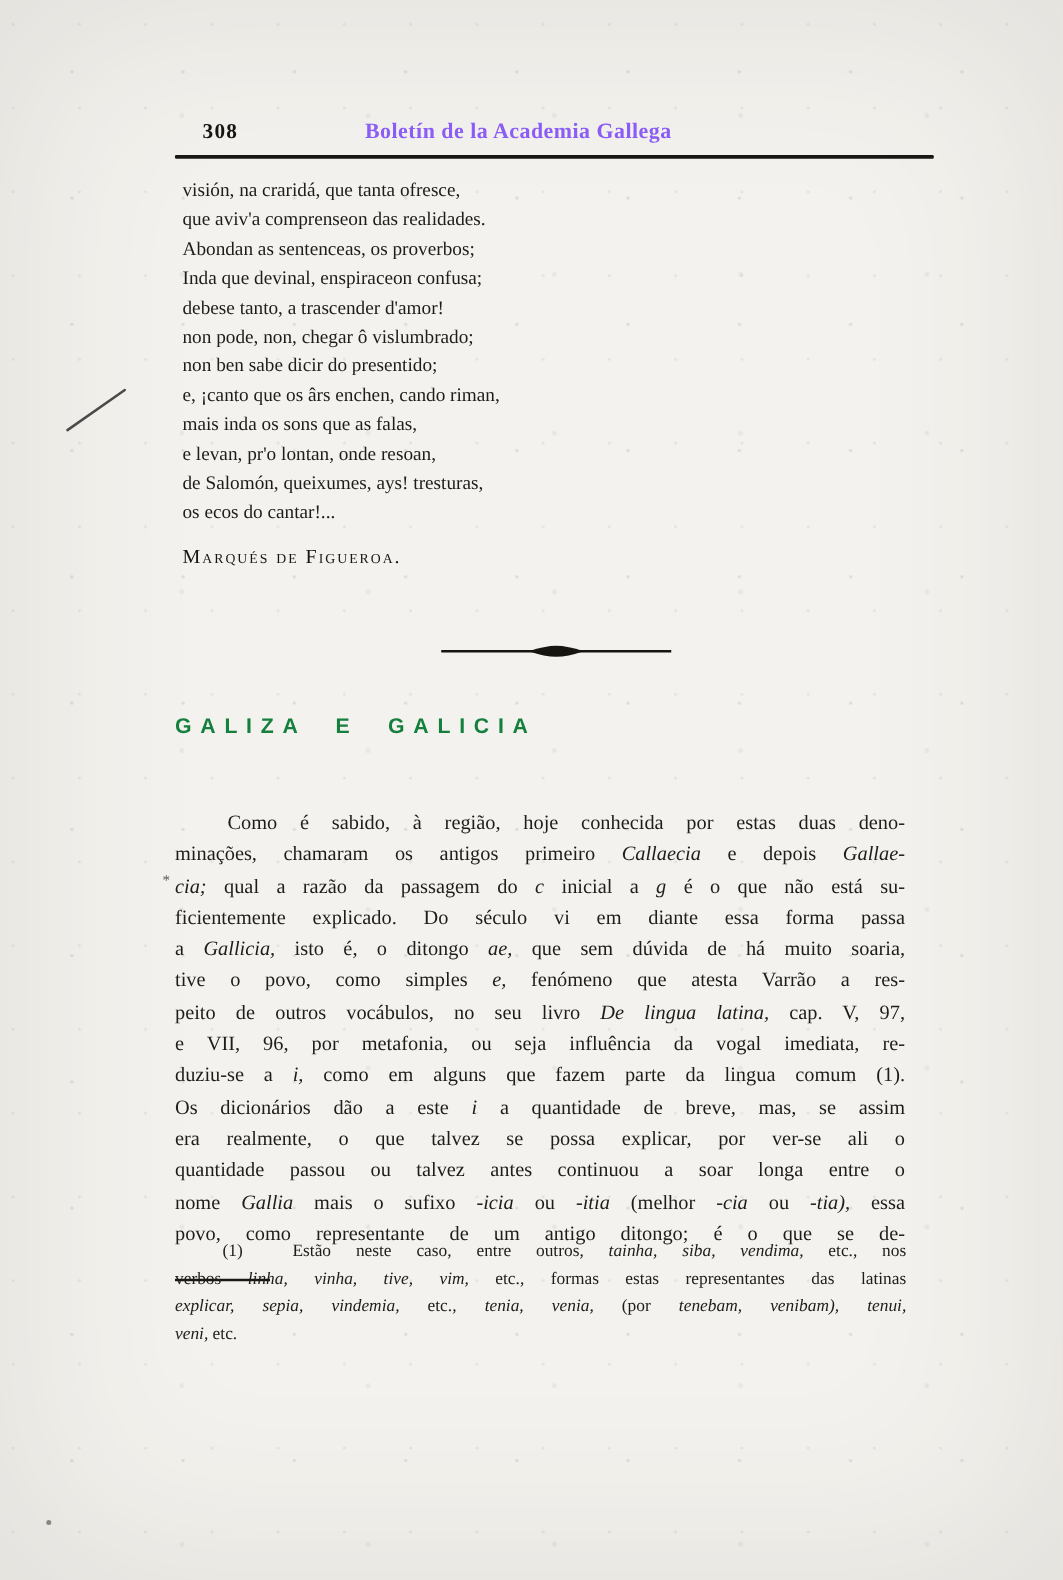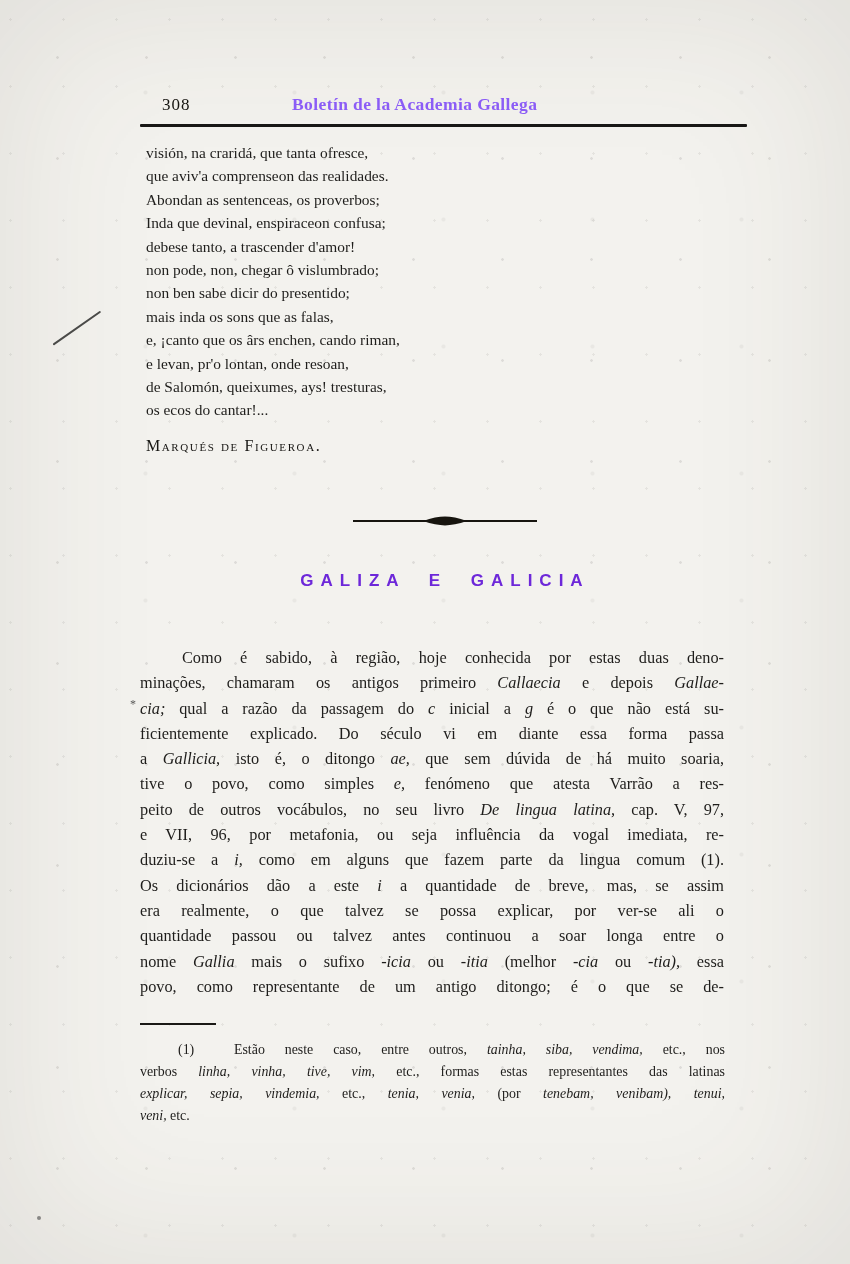--- a/index.html
+++ b/index.html
@@ -14,44 +14,44 @@
   .page::before{
     content:""; position:absolute; inset:0; pointer-events:none;
     background-image:
       radial-gradient(circle, rgba(35,30,25,0.10) 1px, transparent 1.6px),
       radial-gradient(circle, rgba(35,30,25,0.07) 1px, transparent 1.4px),
       radial-gradient(circle, rgba(35,30,25,0.05) 1.6px, transparent 2.4px);
     background-size: 89px 101px, 53px 67px, 149px 127px;
     background-position: 13px 7px, 37px 53px, 71px 29px;
   }
   .header { position:absolute; top:94px; left:140px; width:608px; height:28px; }
-  .pagenum { position:absolute; left:22px; top:1px; font-size:17px; font-weight:normal; letter-spacing:1px; color:#161511; }
+  .pagenum { position:absolute; left:22px; top:1px; font-size:17px; font-weight:bold; letter-spacing:1px; color:#161511; }
   .runtitle { position:absolute; left:152px; top:0; font-size:17.5px; font-weight:bold; letter-spacing:0.4px; color:#8b5cf6; }
   .header-rule { position:absolute; top:124px; left:140px; width:607px; height:2.6px; background:#181715; border-radius:1px; }
 
   .poem { position:absolute; top:141px; left:146px; width:500px; font-size:15.4px; }
   .poem-line { line-height:23.4px; white-space:nowrap; }
   .signature { margin-top:15px; text-align:left; font-variant:small-caps; letter-spacing:1.6px; font-size:16px; color:#171613; }
 
   .divider { position:absolute; top:515px; left:353px; width:184px; height:12px; }
   .divider-line { position:absolute; left:0; right:0; top:5px; height:2px; background:#17150f; }
   .divider-lens { position:absolute; left:50%; top:1px; transform:translateX(-50%); }
 
   .title {
-    position:absolute; top:571px; left:140px; width:610px; text-align:center;
+    position:absolute; top:571px; left:140px; width:610px; text-align:left;
     font-family:"Liberation Sans","DejaVu Sans",sans-serif;
-    font-size:17px; font-weight:700; letter-spacing:7px; word-spacing:12px; color:#6d28d9;
+    font-size:17px; font-weight:700; letter-spacing:7px; word-spacing:12px; color:#15803d;
   }
 
   .body { position:absolute; top:645px; left:140px; width:584px; font-size:16.3px; }
   .body-line { line-height:25.3px; text-align:justify; text-align-last:justify; }
   .body-line:first-child { text-indent:42px; }
 
   .footnote-rule { position:absolute; top:1023px; left:140px; width:76px; height:2px; background:#1a1916; }
-  .footnote { position:absolute; top:1039px; left:140px; width:585px; font-size:13.9px; }
+  .footnote { position:absolute; top:991px; left:140px; width:585px; font-size:13.9px; }
   .footnote-line { line-height:21.9px; text-align:justify; text-align-last:justify; }
   .footnote-line:first-child { text-indent:38px; }
   .footnote-line:last-child { text-align-last:left; }
 
   .it { font-style:italic; }
 
   .pen-mark { position:absolute; left:48px; top:327px; width:58px; height:2.4px; background:#4a4a48; transform:rotate(-35deg); border-radius:2px; }
   .speck { position:absolute; left:37px; top:1216px; width:4px; height:4px; border-radius:50%; background:rgba(40,40,40,0.5); }
   .margin-mark { position:absolute; left:130px; top:697px; font-size:12px; color:rgba(30,30,30,0.75); }
 </style>
@@ -72,22 +72,22 @@
 
   <section class="poem">
     <div>
         <div class="poem-line">visión, na craridá, que tanta ofresce,</div>
         <div class="poem-line">que aviv'a comprenseon das realidades.</div>
         <div class="poem-line">Abondan as sentenceas, os proverbos;</div>
         <div class="poem-line">Inda que devinal, enspiraceon confusa;</div>
         <div class="poem-line">debese tanto, a trascender d'amor!</div>
         <div class="poem-line">non pode, non, chegar ô vislumbrado;</div>
         <div class="poem-line">non ben sabe dicir do presentido;</div>
+        <div class="poem-line">e, ¡canto que os ârs enchen, cando riman,</div>
         <div class="poem-line">mais inda os sons que as falas,</div>
-        <div class="poem-line">e, ¡canto que os ârs enchen, cando riman,</div>
         <div class="poem-line">e levan, pr'o lontan, onde resoan,</div>
         <div class="poem-line">de Salomón, queixumes, ays! tresturas,</div>
         <div class="poem-line">os ecos do cantar!...</div>
       </div>
     <div class="signature">Marqués de Figueroa.</div>
   </section>
 
   <div class="divider">
     <div class="divider-line"></div>
     <svg class="divider-lens" width="44" height="10" viewBox="0 0 44 10" aria-hidden="true">

